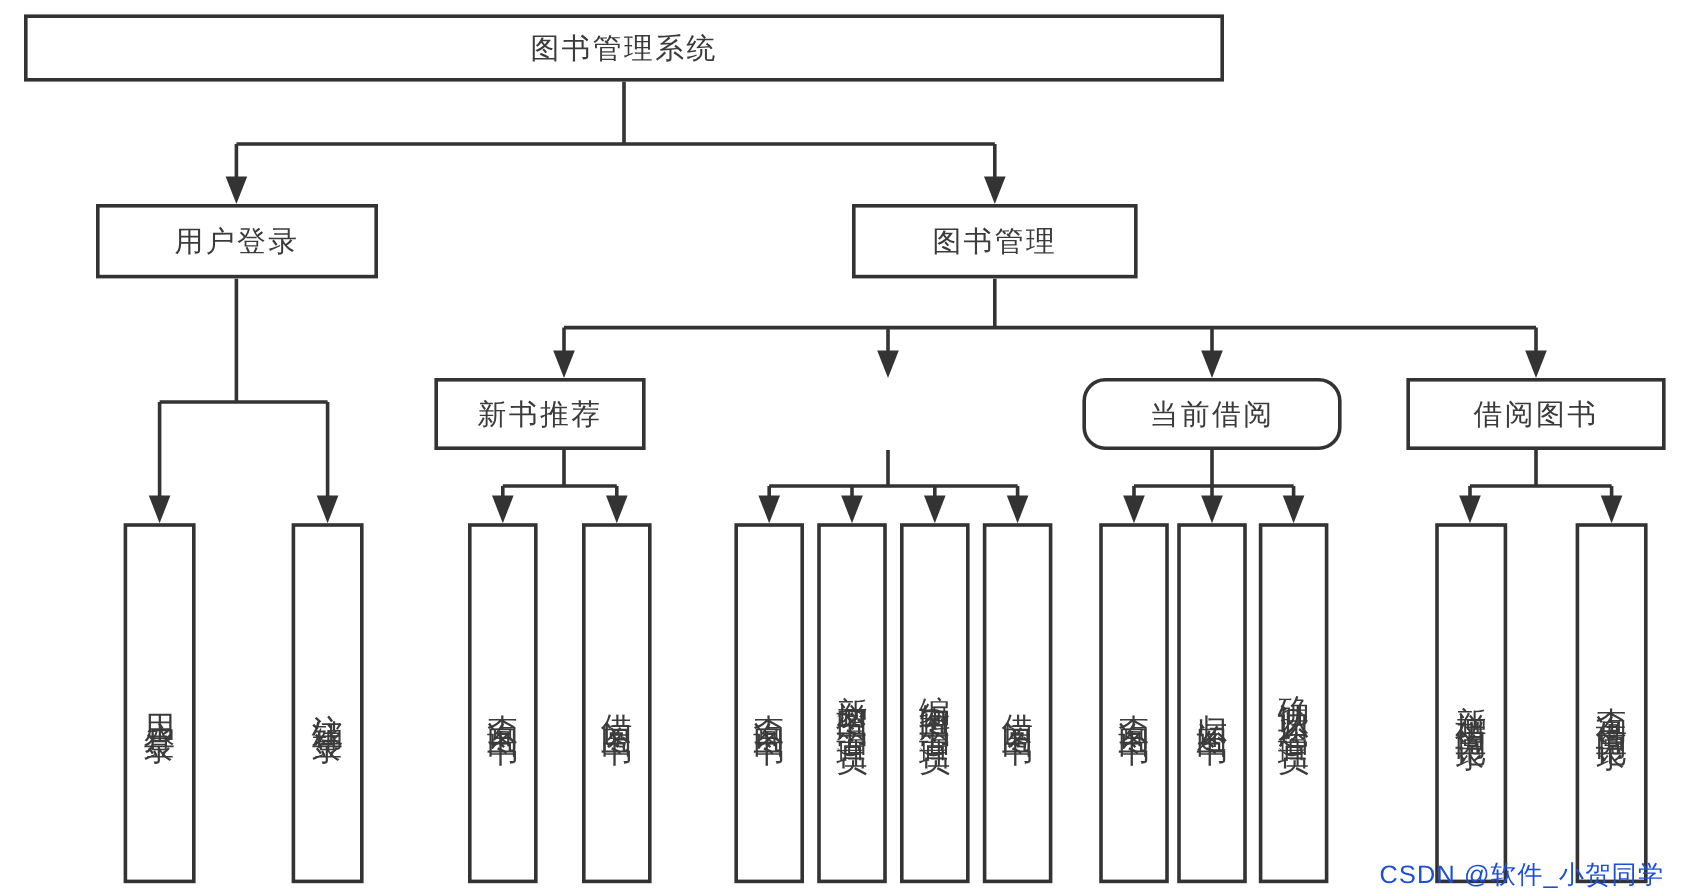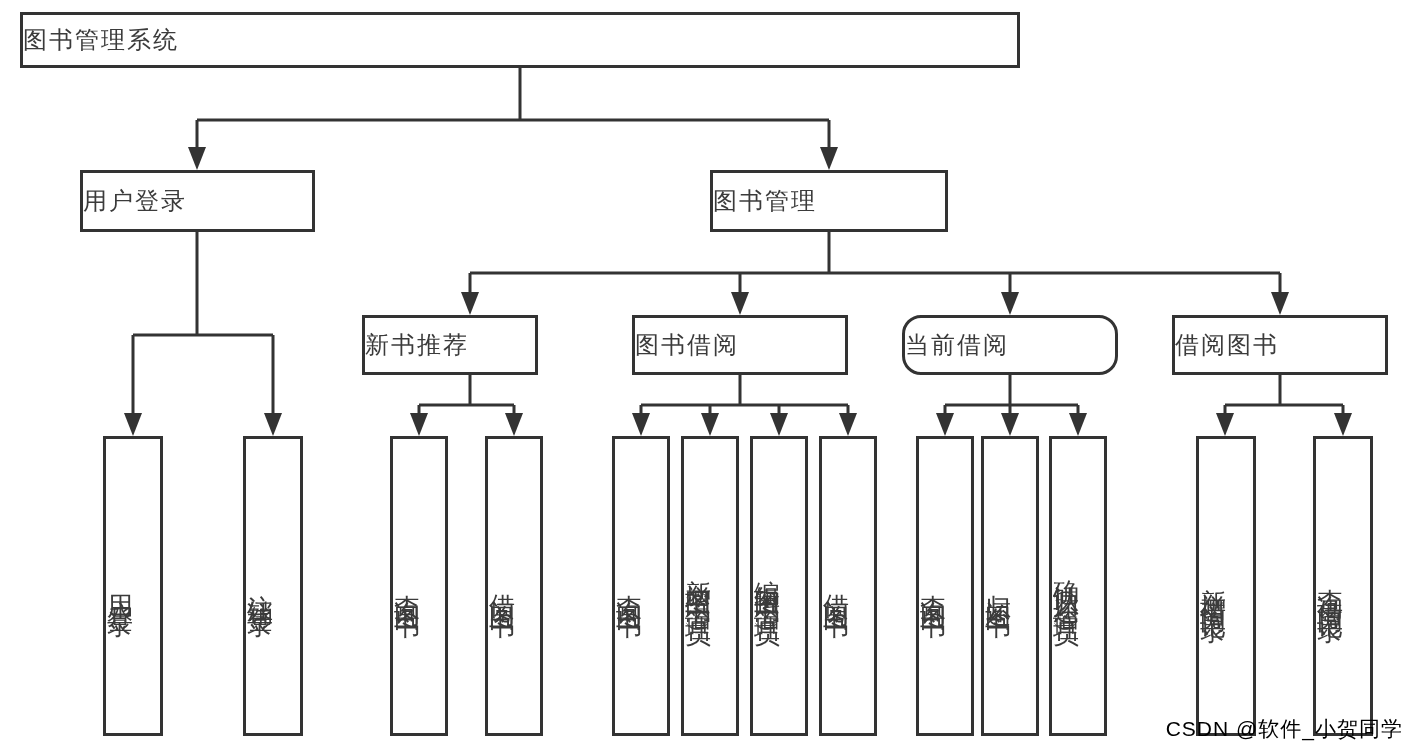--- a/index.html
+++ b/index.html
@@ -11,20 +11,21 @@
     background: #ffffff;
     font-family: "Liberation Sans", sans-serif;
     overflow: hidden;
   }
   .node {
     position: absolute;
     border: 3px solid #333333;
     background: #ffffff;
     display: flex;
     align-items: center;
+    justify-content: center;
     color: #3b3b3b;
   }
   .h-node { font-size: 24px; letter-spacing: 2px; }
   .leaf { }
   .vtext {
     writing-mode: vertical-rl;
     text-orientation: mixed;
     font-size: 26px;
     line-height: 1.1;
     letter-spacing: 6px;
@@ -32,24 +33,24 @@
     white-space: nowrap;
   }
   .connectors {
     position: absolute;
     left: 0; top: 0;
     width: 1405px; height: 747px;
     pointer-events: none;
   }
   .watermark {
     position: absolute;
-    right: 2px;
+    right: 18px;
     bottom: 4px;
     font-size: 21px;
-    color: #000000;
+    color: #1d4ed8;
     letter-spacing: 1px;
   }
 </style>
 </head>
 <body>
 
 <div id="stage">
 
   <svg class="connectors" viewBox="0 0 1405 747" xmlns="http://www.w3.org/2000/svg">
     <path fill="none" stroke="#333333" stroke-width="3" d="
@@ -89,23 +90,20 @@
 
   <div class="node h-node" style="left:80px; top:170px; width:235px; height:62px;">
     <span>用户登录</span>
   </div>
   <div class="node h-node" style="left:710px; top:170px; width:238px; height:62px;">
     <span>图书管理</span>
   </div>
 
   <div class="node h-node" style="left:362px; top:315px; width:176px; height:60px;">
     <span>新书推荐</span>
-  </div>
-  <div class="node h-node" style="left:632px; top:315px; width:216px; height:60px;">
-    <span>图书借阅</span>
   </div>
   <div class="node h-node" style="left:902px; top:315px; width:216px; height:60px;border-radius:19px;">
     <span>当前借阅</span>
   </div>
   <div class="node h-node" style="left:1172px; top:315px; width:216px; height:60px;">
     <span>借阅图书</span>
   </div>
 
   <div class="node leaf" style="left:103px; top:436px; width:60px; height:300px;">
     <span class="vtext">用户登录</span>

